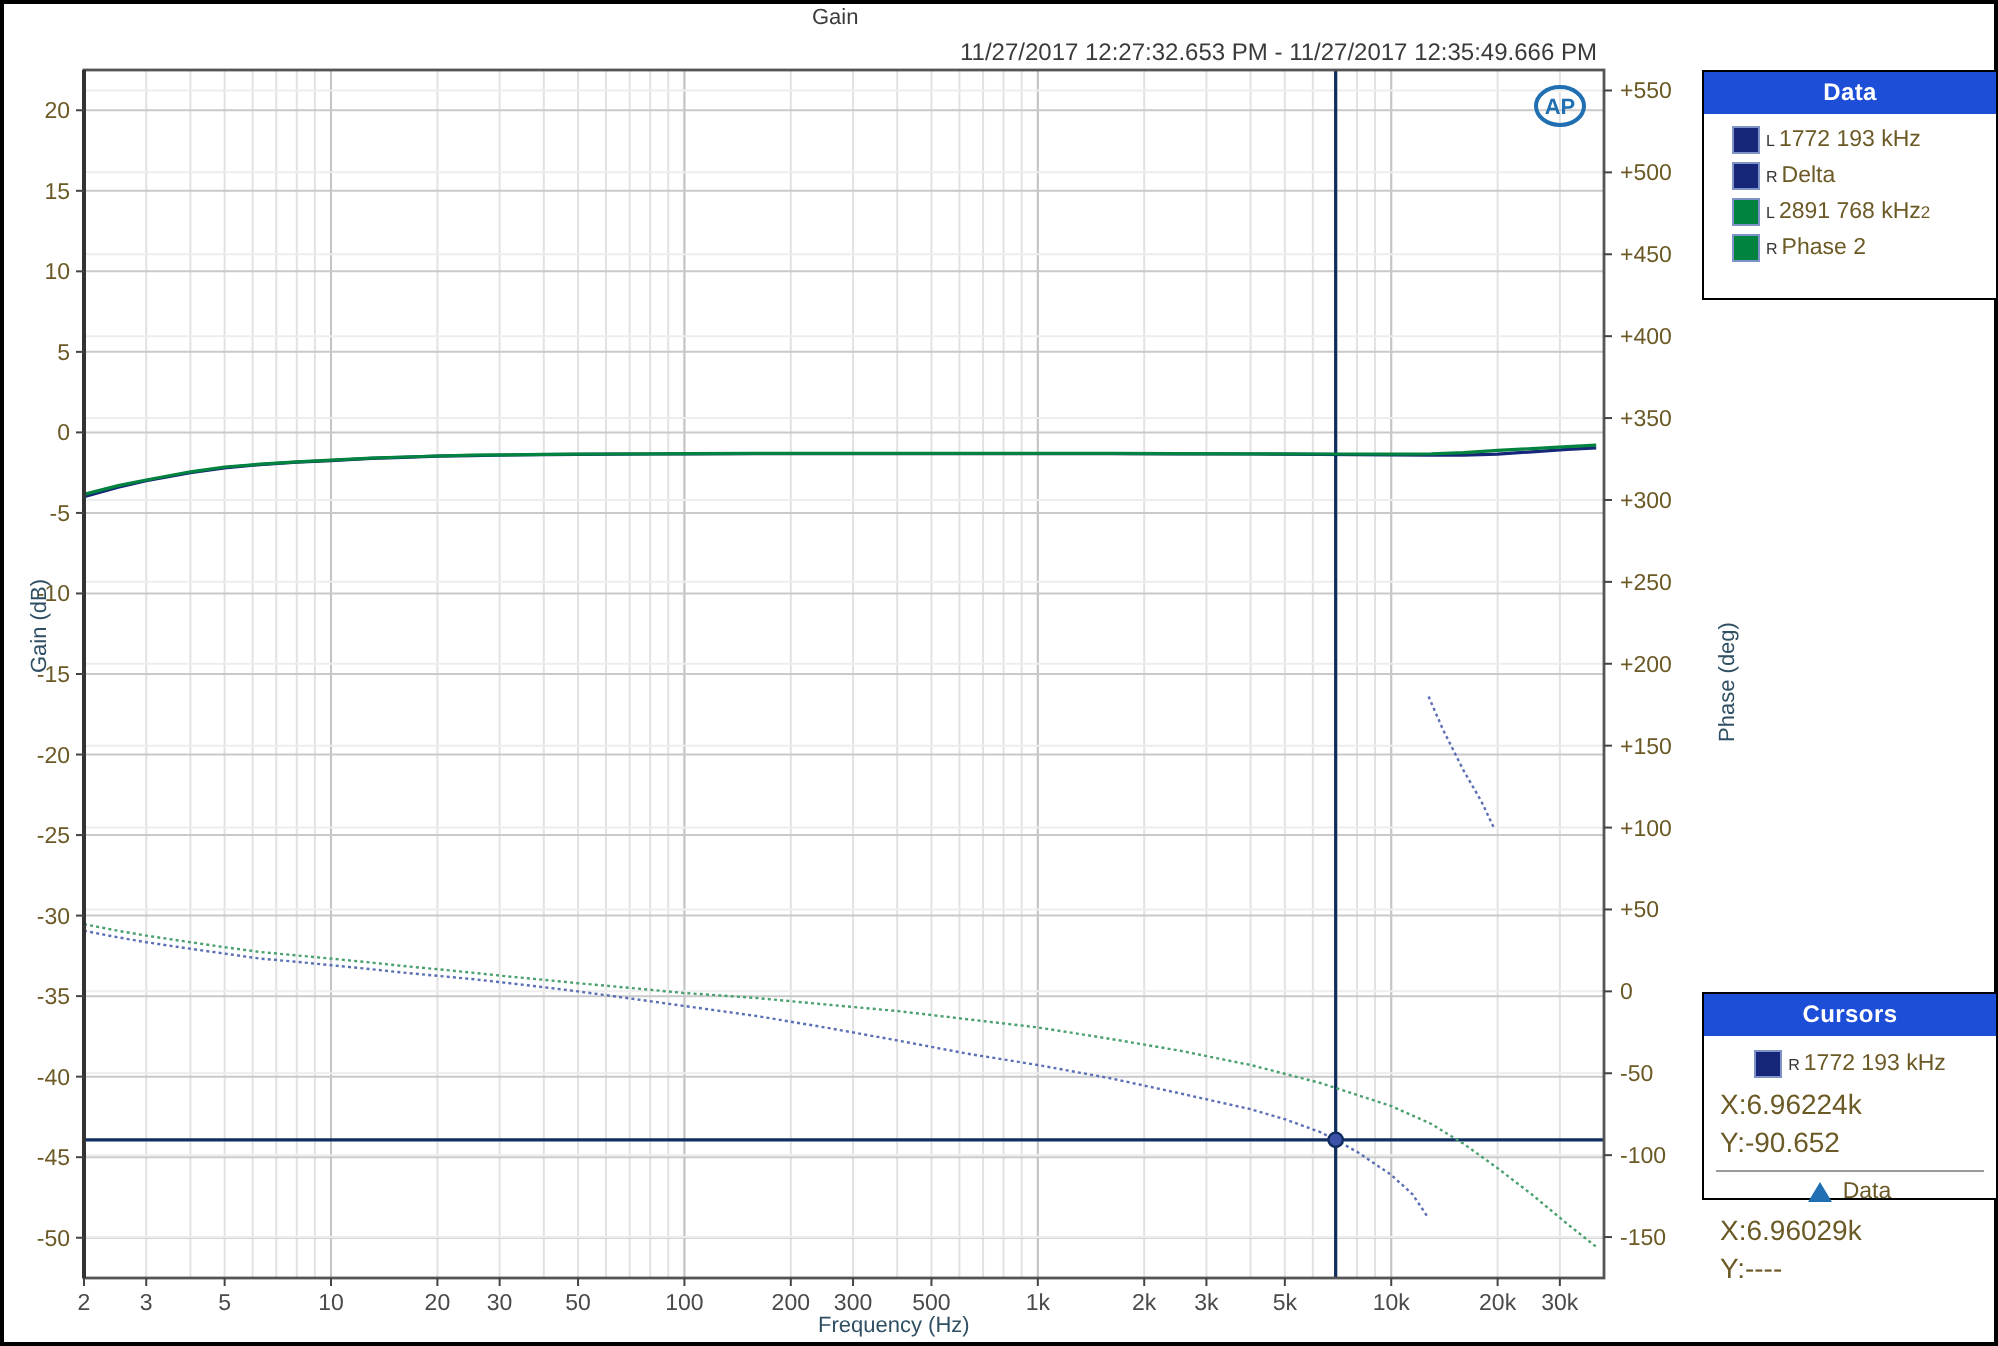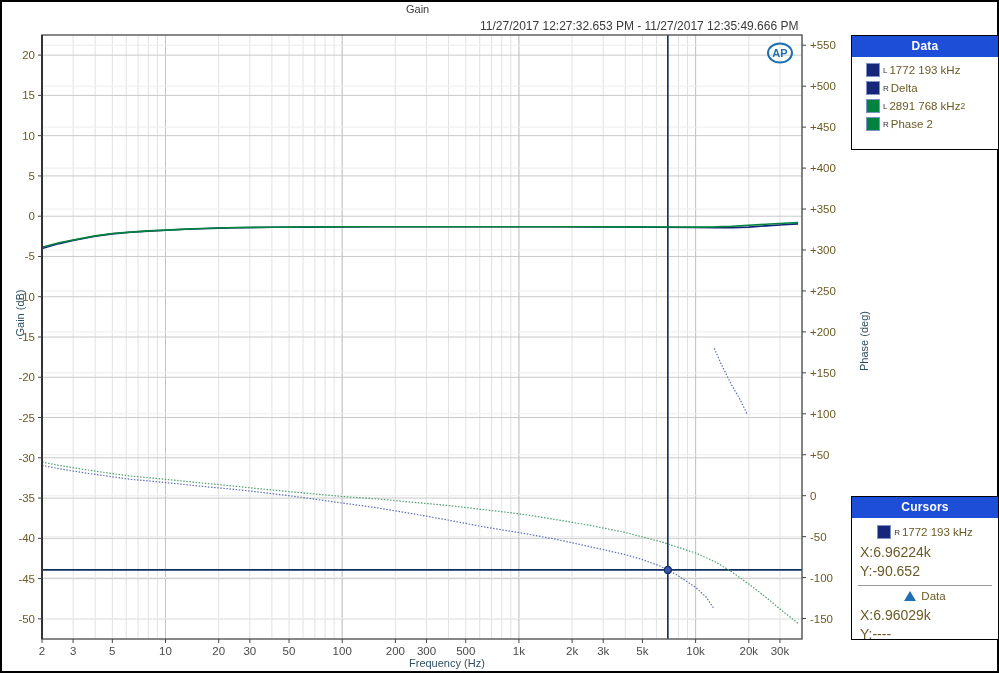--- a/index.html
+++ b/index.html
@@ -22,21 +22,21 @@
   .panel-head{background:#1d4ed8;color:#fff;font-weight:bold;font-size:12px;
               text-align:center;padding:3px 0 4px;letter-spacing:.2px;}
   .panel-body{padding:4px 6px 5px 6px;}
   .lrow{display:flex;align-items:center;margin:2px 0 4px 8px;font-size:11.5px;color:#5a4a22;}
   .swatch{width:12px;height:12px;border:1px solid #7f93c9;margin-right:3px;flex:0 0 auto;}
   .sup{font-size:8px;vertical-align:super;color:#333;margin-right:2px;}
   .ltext{color:#6b5a25;white-space:nowrap;}
   .sub2{font-size:8.5px;}
 
   #legend-panel{left:849px;top:33px;width:148px;height:115px;}
-  #cursors-panel{left:849px;top:494px;width:148px;height:144px;}
+  #cursors-panel{left:849px;top:494px;width:148px;height:104px;}
   .crow{font-size:14px;color:#6b5a25;margin:3px 0 3px 2px;}
   .cdiv{border-top:1px solid #9a9a9a;margin:6px 0 4px;}
   .chdr{display:flex;align-items:center;justify-content:center;font-size:11.5px;color:#5a4a22;margin:3px 0 5px;}
   .tri{width:0;height:0;border-left:6px solid transparent;border-right:6px solid transparent;
        border-bottom:10px solid #1f6fb2;margin-right:5px;}
 </style>
 </head>
 <body>
 
 <div id="page">

